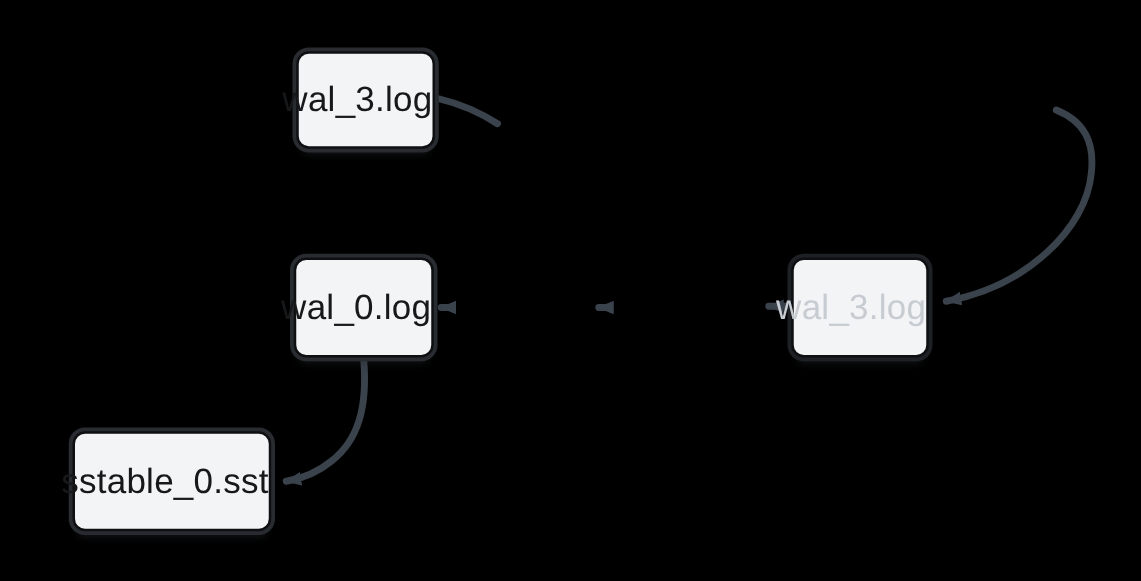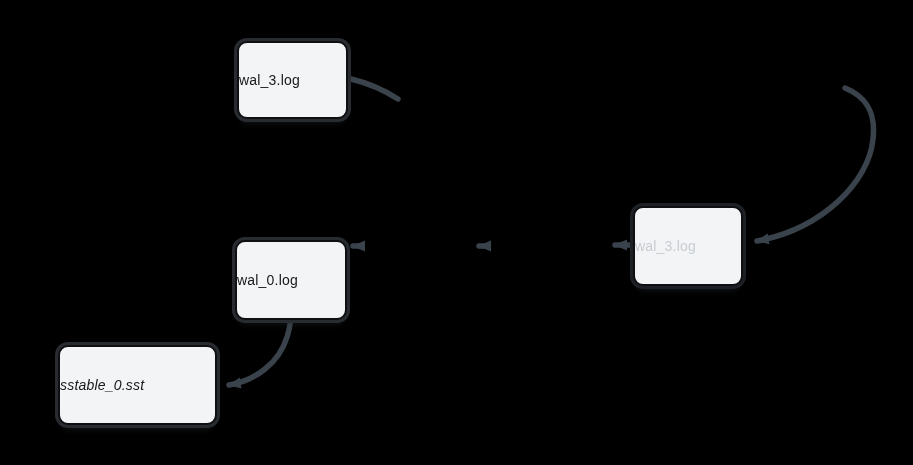--- a/index.html
+++ b/index.html
@@ -29,27 +29,27 @@
   }
   .arrowhead {
     fill: var(--arrow, #3a424c);
     stroke: none;
   }
   .node {
     position: absolute;
     z-index: 2;
     display: flex;
     align-items: center;
-    justify-content: flex-start;
+    justify-content: flex-end;
     background: var(--node-fill, #f3f4f5);
     border: 2px solid var(--node-border, #0d0f11);
     border-radius: 10px;
     box-shadow: 0 0 0 3px var(--node-outline, #282c31), 0 8px 7px -4px rgba(35,38,42,0.55);
     color: var(--node-text, #16181a);
-    font-size: 14px;
+    font-size: 28px;
     letter-spacing: 0.2px;
     box-sizing: border-box;
   }
   .node.faded {
     color: var(--faded-text, #c7ccd2);
     box-shadow: 0 0 0 3px #1d2024, 0 8px 7px -4px rgba(35,38,42,0.55);
   }
 </style>
 </head>
 <body>
@@ -71,27 +71,27 @@
 
     <path class="edge" d="M 845 88 C 867 97 876 113 873 139 C 869 182 822 229 757 241" marker-end="url(#arrow)"></path>
 
     <path class="edge" d="M 291 288 C 294 325 287 352 265 369 C 254 378 241 383 229 385" marker-end="url(#arrow)"></path>
   </svg>
 
   <div class="node" style="left:237px; top:41px; width:111px; height:78px;">
     <span>wal_3.log</span>
   </div>
 
-  <div class="node" style="left:235px; top:206px; width:112px; height:80px;margin-top:34px;">
+  <div class="node" style="left:235px; top:206px; width:112px; height:80px;">
     <span>wal_0.log</span>
   </div>
 
 
 
   <div class="node faded" style="left:633px; top:206px; width:110px; height:80px;">
     <span>wal_3.log</span>
   </div>
 
-  <div class="node" style="left:58px; top:345px; width:159px; height:80px;font-style:italic;">
+  <div class="node" style="left:58px; top:345px; width:159px; height:80px;">
     <span>sstable_0.sst</span>
   </div>
 
 </div>
 
 </body></html>

